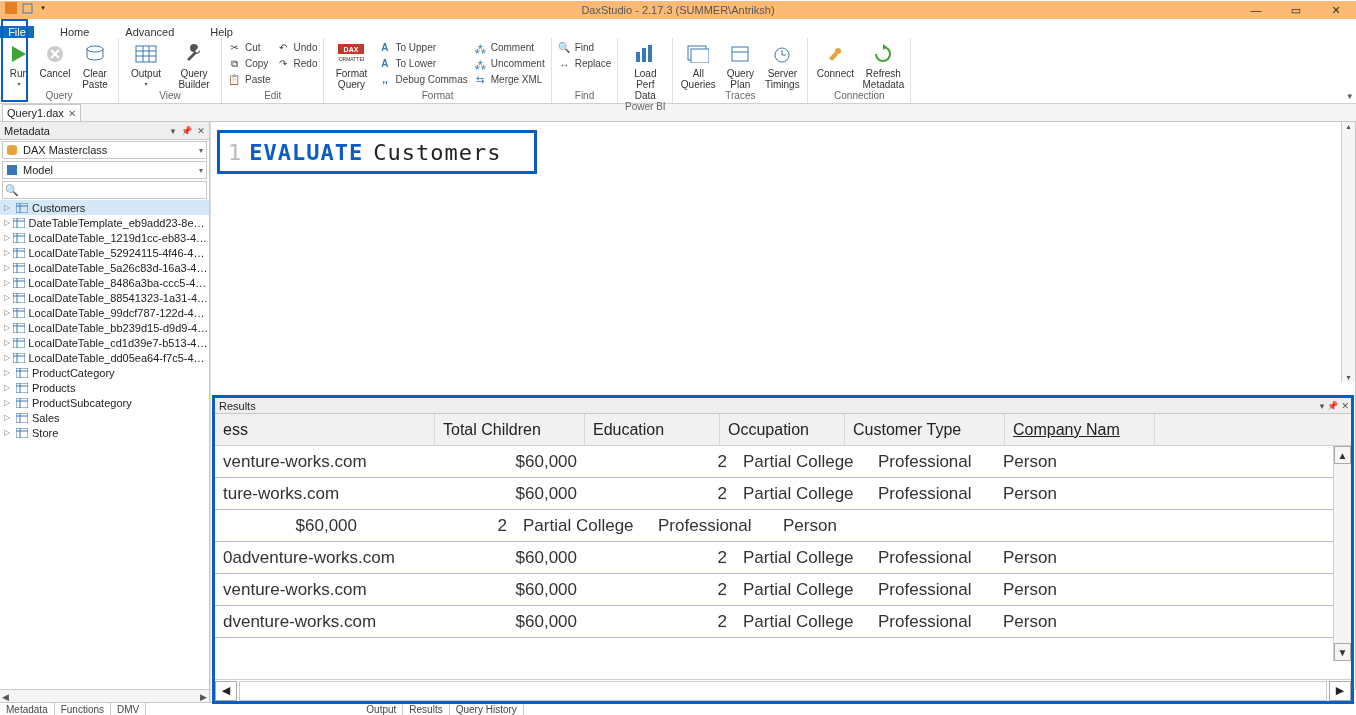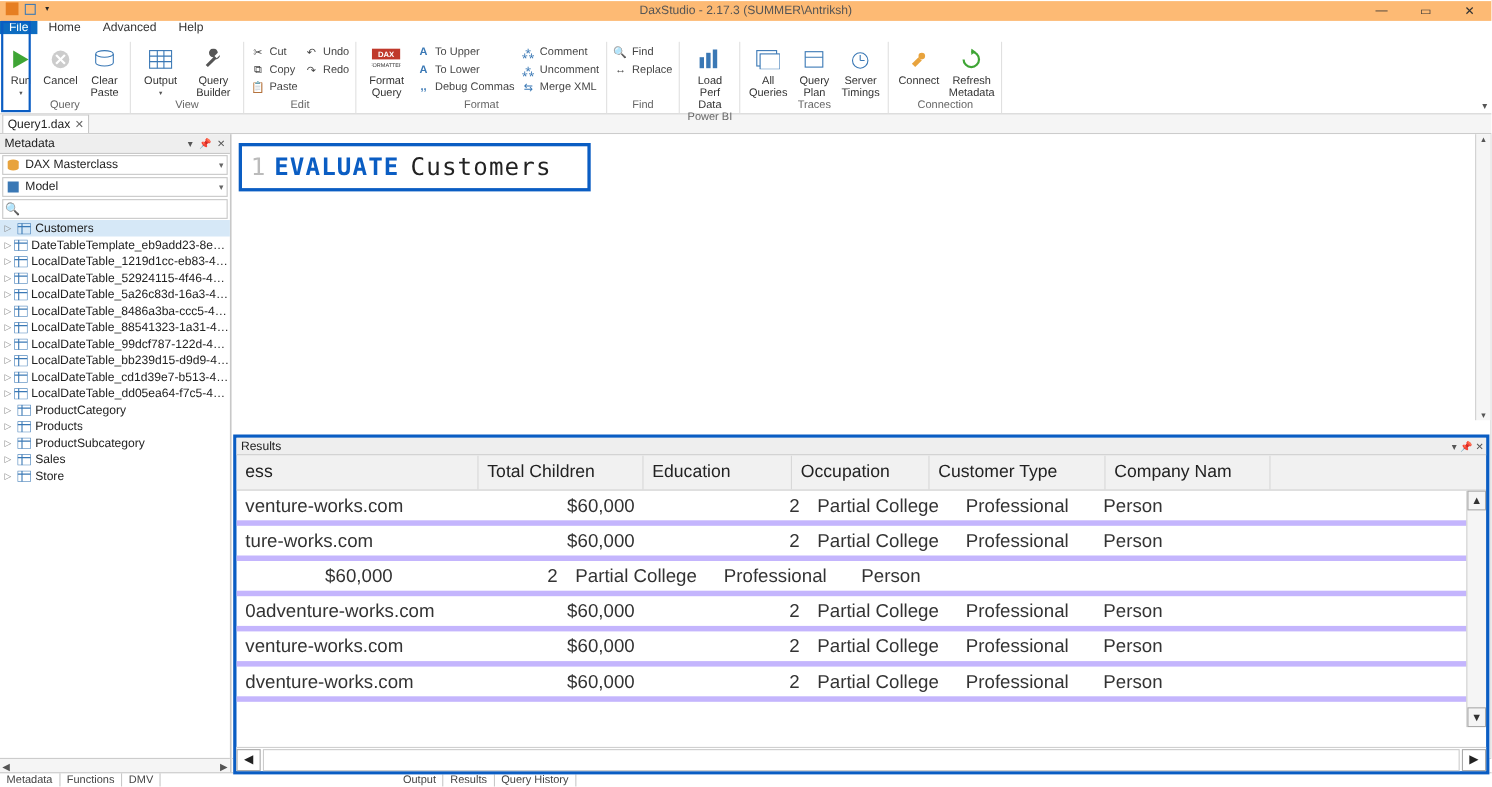--- a/index.html
+++ b/index.html
@@ -7,21 +7,21 @@
 
 
 .title-bar { height: 19px; background: #fdba74; display:flex; align-items: center; justify-content: center; position: relative; border-top:1px solid #fff; }
 .title-bar .qat { position:absolute; left:0; top:0; display:flex; align-items:center; gap:2px; padding-left:4px; }
 .title-bar .qat span { width:14px; height:14px; display:inline-flex; align-items:center; justify-content:center; }
 .title-bar .center-txt { font-size: 11px; color:#555; }
 .win-controls { position:absolute; right:0; top:0; display:flex; }
 .win-controls span { width:40px; height:18px; display:inline-flex; align-items:center; justify-content:center; font-size:11px; color:#333; }
 
 
-.tab-row { height: 19px; display:flex; align-items:flex-start; background:#fff; }
+.tab-row { height: 19px; display:flex; align-items:flex-end; background:#fff;gap:16px; }
 .tab-row .file-tab { background:#0d6cc1; color:#fff; width:34px; display:flex; align-items:center; justify-content:center; font-size:11px; }
 .tab-row .tab { padding:0 10px; display:flex; align-items:center; font-size:11px; color:#333; cursor:default; }
 
 
 .ribbon { height: 66px; border-bottom: 1px solid #cfcfcf; display:flex; align-items:stretch; background:#fff; position:relative;}
 .ribbon .group { display:flex; flex-direction:column; align-items:stretch; border-right: 1px solid #e0e0e0; padding:3px 6px 0 6px; }
 .ribbon .group .buttons { display:flex; gap:6px; flex:1; align-items:flex-start; }
 .ribbon .group .label { text-align:center; font-size:10px; color:#666; padding-bottom:2px; }
 .bigbtn { width:42px; display:flex; flex-direction:column; align-items:center; gap:1px; cursor:default; }
 .bigbtn .ico { width:26px; height:26px; display:flex; align-items:center; justify-content:center; }
@@ -75,37 +75,37 @@
 .editor-vscroll span { font-size:8px; color:#555;}
 
 
 .results-wrap { position:absolute; left:212px; right:2px; top:395px; bottom:11px; border:3px solid #0a5dc3; background:#fff; display:flex; flex-direction:column; z-index:4;}
 .results-wrap .rhdr { height:16px; background:#eee; border-bottom:1px solid #c8c8c8; display:flex; align-items:center; padding:0 4px; font-size:11px; position:relative;}
 .results-wrap .rhdr .ric { position:absolute; right:2px; display:flex; gap:3px;}
 .results-wrap .rhdr .ric span { font-size:9px; color:#555;}
 .grid { flex:1; overflow:hidden; position:relative; font-size:16px; }
 .grid .ghdr { height:32px; display:flex; align-items:center; background:#f1f1f1; border-bottom:1px solid #d0d0d0; font-size:16px;}
 .grid .ghdr .gh { padding:0 8px; border-right:1px solid #d8d8d8; height:100%; display:flex; align-items:center;}
-.grid .row { height:32px; display:flex; align-items:center; border-bottom:5px solid #c4b5fd; font-size:17px; color:#333;}
+.grid .row { height:32px; display:flex; align-items:center; border-bottom:1px solid #c4b5fd; font-size:17px; color:#333;}
 .grid .row .cell { padding:0 8px; overflow:hidden; white-space:nowrap;}
 .grid-vscroll { position:absolute; right:0; top:32px; width:18px; bottom:18px; background:#f5f5f5; border-left:1px solid #d0d0d0; display:flex; flex-direction:column;}
 .grid-vscroll .vbtn { height:18px; border:1px solid #aaa; display:flex; align-items:center; justify-content:center; font-size:10px; color:#333;}
 .grid-vscroll .thumb { flex:1;}
 .grid-hscroll { height:22px; display:flex; align-items:center; border-top:1px solid #d0d0d0; background:#fff;}
 .grid-hscroll .hbtn { width:22px; height:20px; border:1px solid #aaa; display:flex; align-items:center; justify-content:center; font-size:11px;}
 .grid-hscroll .htrack { flex:1; height:20px; border:1px solid #ccc; margin:0 2px; background:#fff;}
 
 
 .c0 { width:220px; }
 .c1 { width:150px; text-align:right;}
 .c2 { width:150px; text-align:right;}
 .c3 { width:135px; }
 .c4 { width:125px; }
 .c5 { width:160px; }
-.c6 { width:150px; }
+.c6 { width:150px;text-decoration:underline; }
 
 
 .bottom-tabs { position:absolute; bottom:0; left:0; right:0; height:13px; background:#fff; display:flex; border-top:1px solid #c8c8c8;}
 .bottom-tabs .bset { display:flex;}
 .bottom-tabs .btab { padding:0 6px; font-size:10px; color:#444; border-right:1px solid #c8c8c8; display:flex; align-items:center;}
 .bottom-tabs .bright { margin-left: 214px; display:flex;}
 
 
 svg { display:block;}
 </style>

